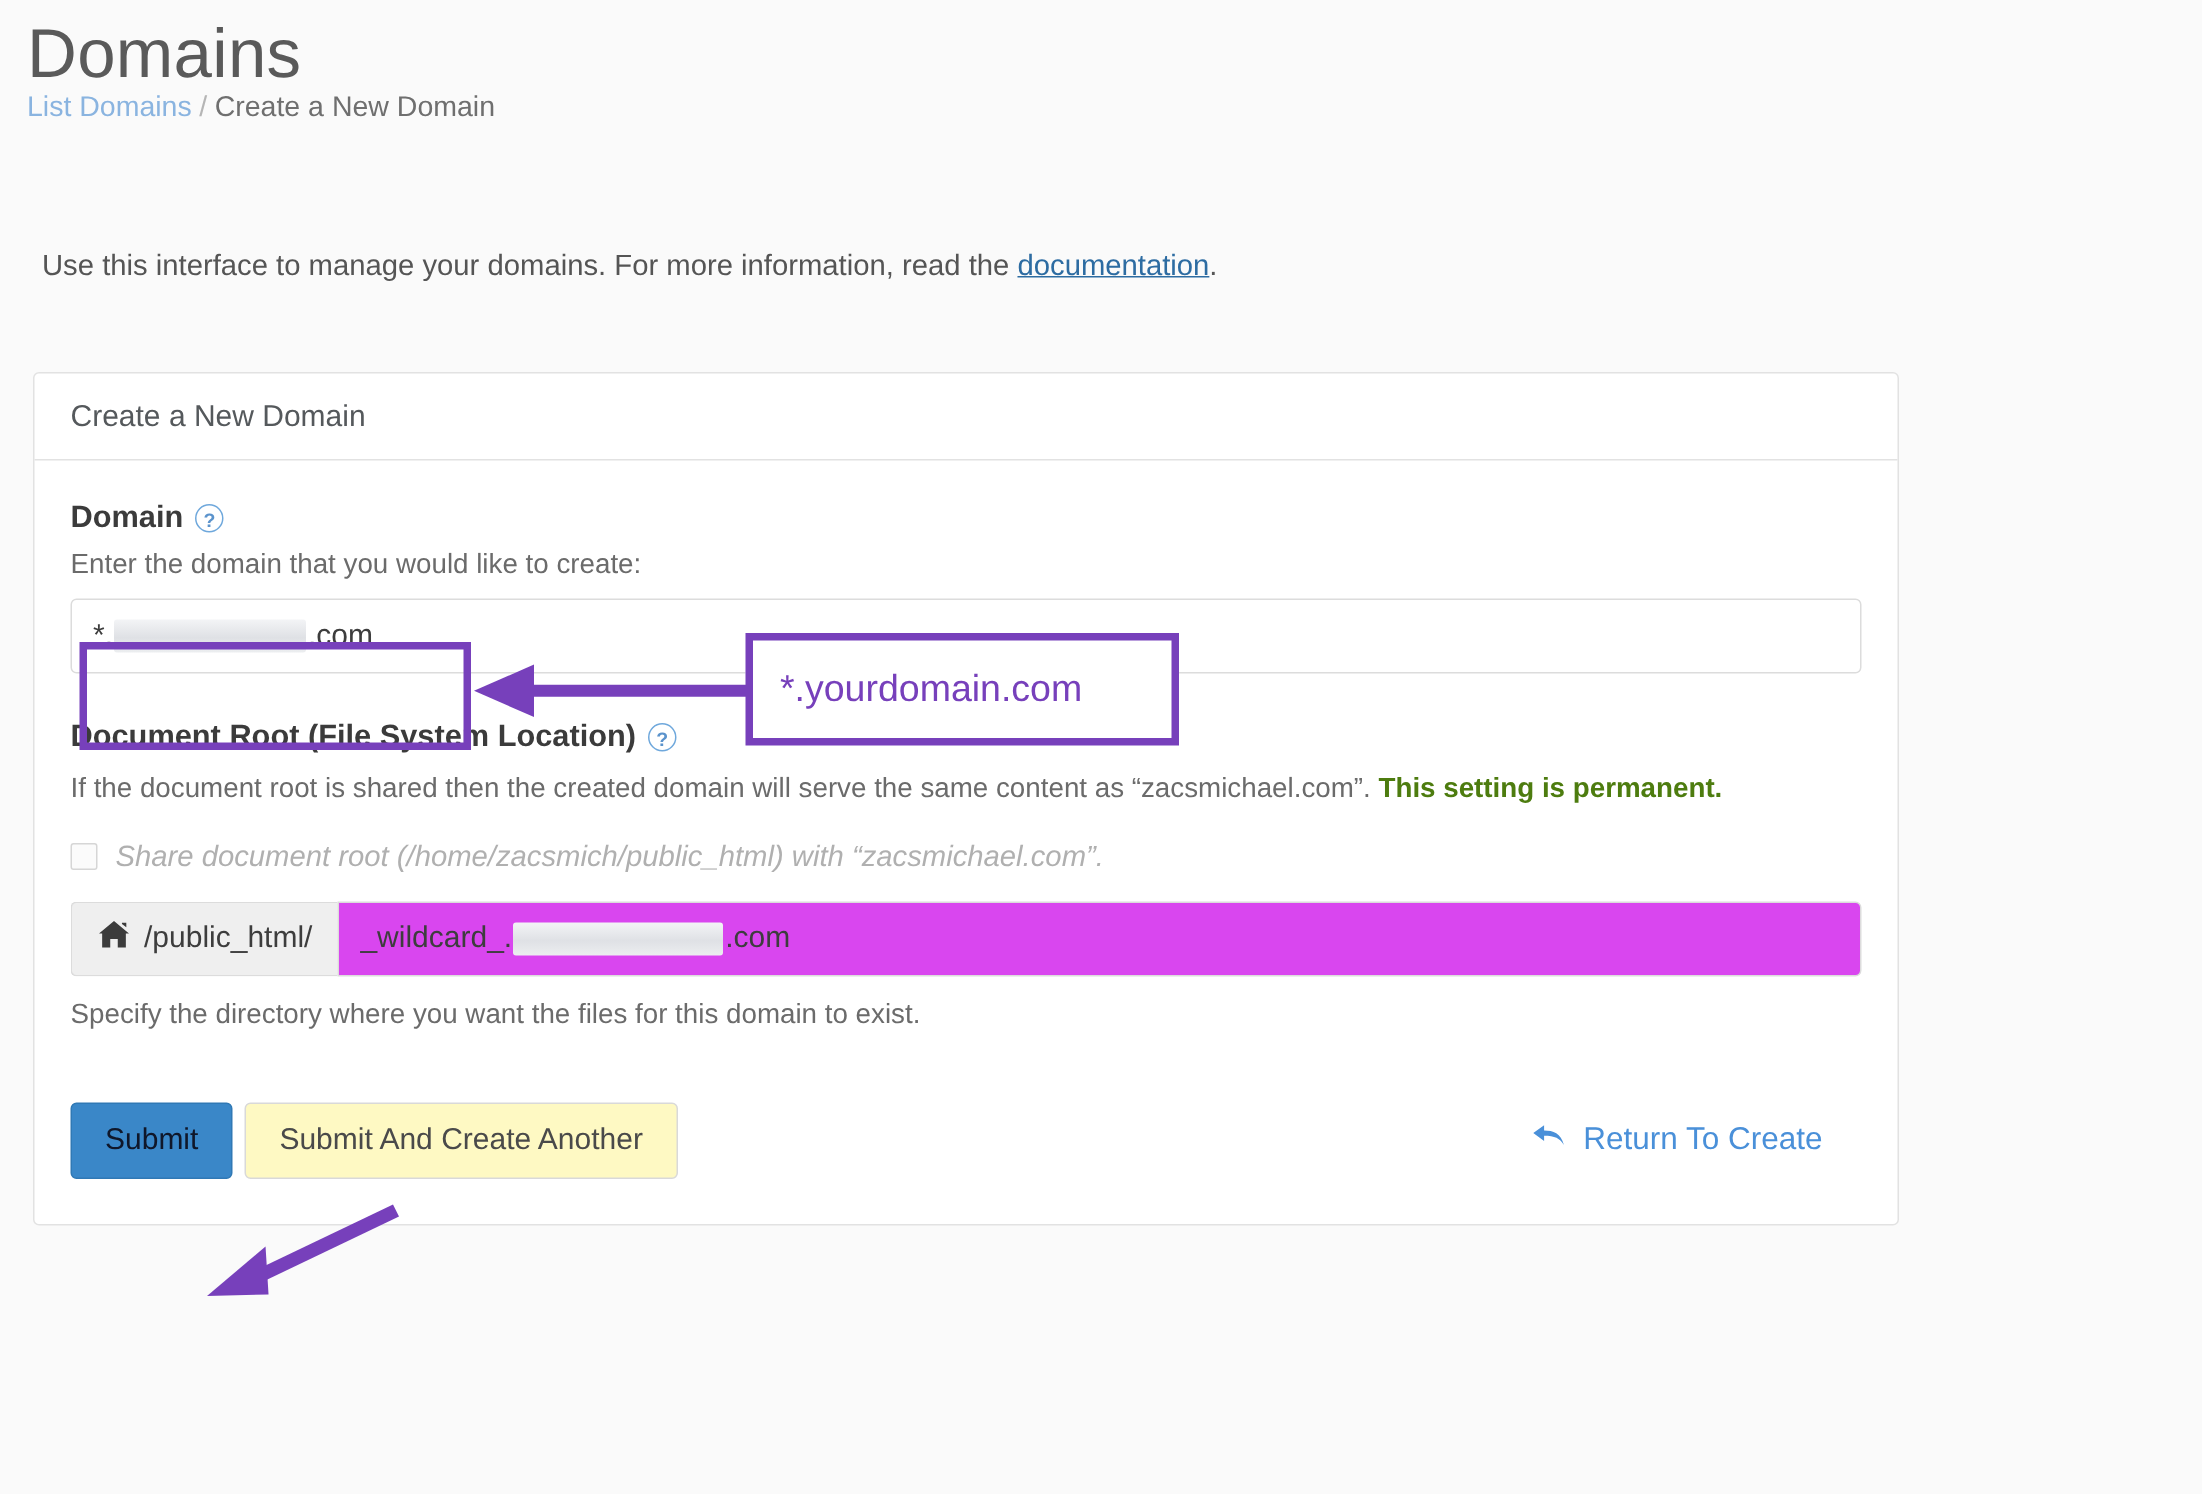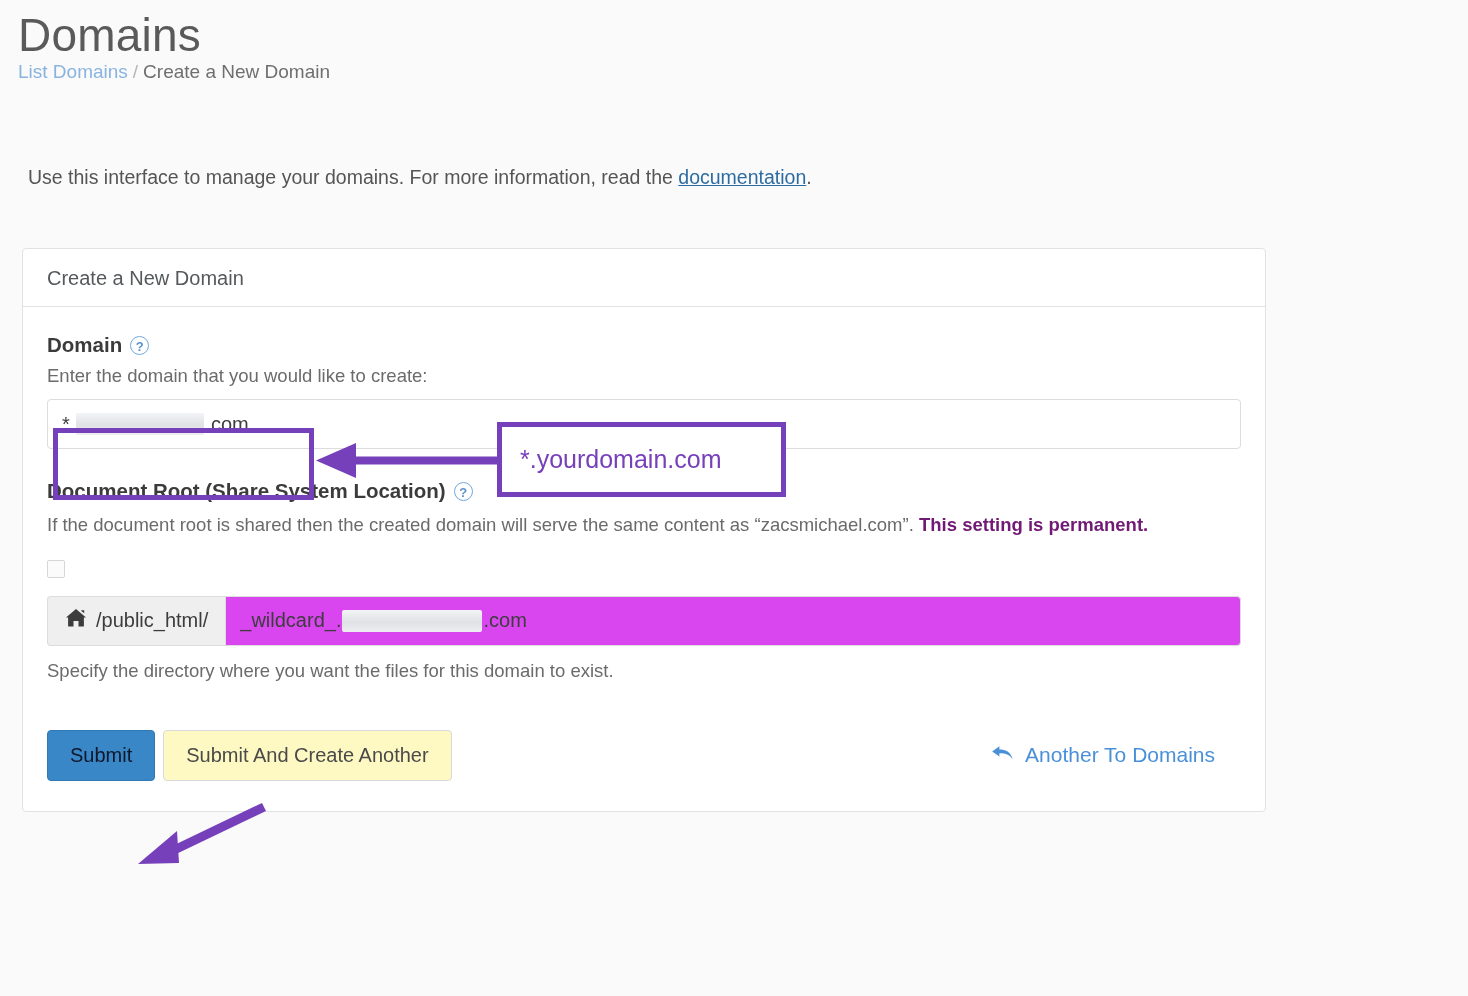--- a/index.html
+++ b/index.html
@@ -130,21 +130,21 @@
   }
   .redacted {
     display: inline-block;
     height: 22px;
     background: linear-gradient(180deg,#f3f4f6 0%,#dfe1e5 55%,#eceef0 100%);
     border-radius: 2px;
     vertical-align: middle;
     margin: 0 1px;
   }
 
-  .desc-bold { font-weight: bold; color: #701a75; }
+  .desc-bold { font-weight: bold; color: #4d7c0f; }
   .doc-desc {
     font-size: 18.5px;
     color: #6b6b6b;
     font-weight: 300;
     line-height: 1.38;
     margin-top: 9px;
     max-width: 1190px;
   }
 
   .checkbox-row {
@@ -292,27 +292,28 @@
     </div>
     <div class="field-hint">Enter the domain that you would like to create:</div>
 
     <div class="form-control">
       <span>*.</span>
         <span class="redacted" style="width:128px"></span>
         <span>.com</span>
     </div>
 
     <div class="field-label" style="margin-top:30px">
-      <span>Document Root (Share System Location)</span>
+      <span>Document Root (File System Location)</span>
       <span class="help-icon">?</span>
     </div>
     <div class="doc-desc"><span>If the document root is shared then the created domain will serve the same content as “zacsmichael.com”. </span><span class="desc-bold">This setting is permanent.</span></div>
 
     <div class="checkbox-row">
       <span class="checkbox-box"></span>
+      <span class="checkbox-label">Share document root (/home/zacsmich/public_html) with “zacsmichael.com”.</span>
     </div>
 
     <div class="input-group">
       <div class="input-group-addon">
         <span class="home-icon">
           <svg width="22" height="20" viewBox="0 0 22 20" aria-hidden="true">
             <path d="M11 1 L1 9.4 L3.1 9.4 L3.1 18.6 L8.5 18.6 L8.5 13 L13.5 13 L13.5 18.6 L18.9 18.6 L18.9 9.4 L21 9.4 Z" fill="#3c3c3c"></path>
             <path d="M16.3 2.2 L19.2 2.2 L19.2 5.2 L16.3 3.0 Z" fill="#3c3c3c"></path>
           </svg>
         </span>
@@ -329,21 +330,21 @@
 
     <div class="actions">
       <button class="btn btn-primary">Submit</button>
       <button class="btn btn-default">Submit And Create Another</button>
       <a class="return-link" href="#">
         <span>
           <svg width="24" height="20" viewBox="0 0 24 20" aria-hidden="true">
             <path d="M8.4 3.2 L8.4 6.6 C14.5 6.6 19.6 8.4 21.6 16.4 C19.1 11.9 15.4 10.2 8.4 10.2 L8.4 13.6 L1.2 8.4 Z" fill="#4a90d9"></path>
           </svg>
         </span>
-        <span>Another To Domains</span>
+        <span>Return To Create</span>
       </a>
     </div>
 
   </div>
 </div>
 
 <div class="anno anno-box" id="anno-input-highlight"></div>
 
 <div class="anno anno-box" id="anno-callout">
   <span class="callout-text">*.yourdomain.com</span>

